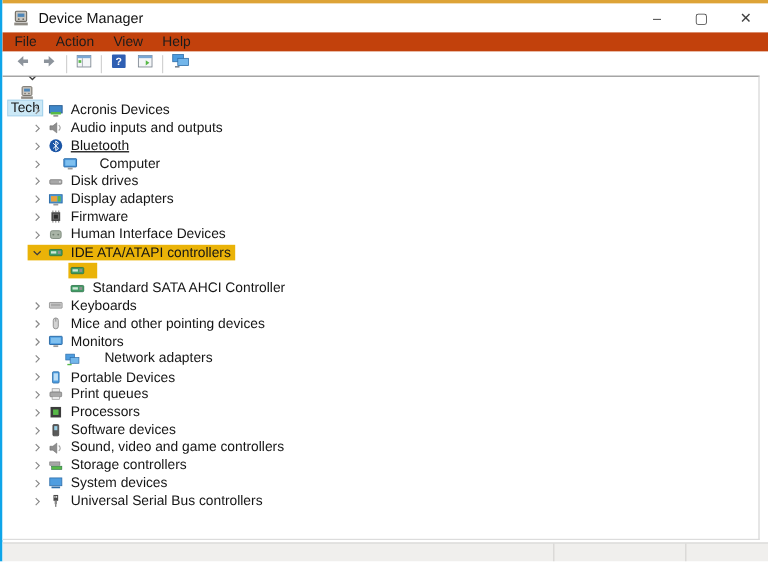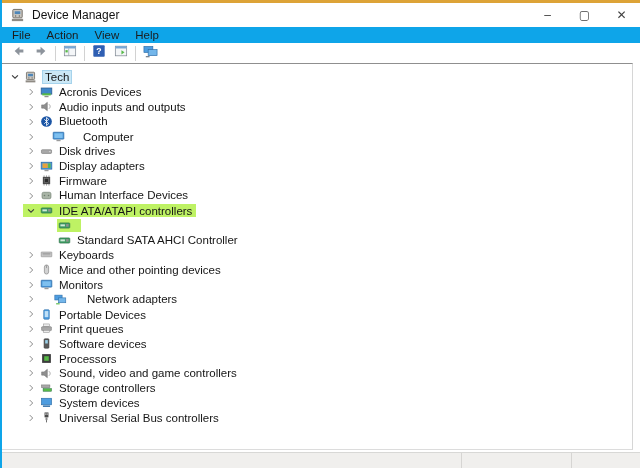--- a/index.html
+++ b/index.html
@@ -9,39 +9,39 @@
   #top-accent{position:absolute;left:0;top:0;width:100%;height:3px;background:#dda337;}
   
   #titlebar{position:absolute;left:0;top:3px;width:100%;height:24px;background:#fff;
             display:flex;align-items:center;}
   #title-icon{width:15px;height:15px;margin-left:8px;flex:0 0 auto;}
   #title-text{font-size:12px;color:#111;margin-left:7px;}
   #win-controls{position:absolute;right:0;top:0;height:24px;display:flex;}
   .win-btn{width:37px;height:24px;display:flex;align-items:center;justify-content:center;
            font-size:12px;color:#3f3f3f;cursor:default;}
   
-  #menubar{position:absolute;left:0;top:27px;width:100%;height:16px;display:flex;align-items:center;background:#0ea5e9;}
+  #menubar{position:absolute;left:0;top:27px;width:100%;height:16px;display:flex;align-items:center;background:#c2410c;}
   .menu-item{font-size:11.5px;color:#1c1c1c;padding:0 8px;}
   .menu-item:first-child{padding-left:10px;}
   
   #toolbar{position:absolute;left:0;top:43px;width:100%;height:20px;display:flex;align-items:center;background:#fff;}
   .tb-btn{width:22px;height:18px;display:flex;align-items:center;justify-content:center;}
   .tb-sep{width:1px;height:15px;background:#d2d2d2;margin:0 3px;}
   
   #content{position:absolute;left:0;top:63px;width:631px;height:387px;background:#fff;
            border-top:1px solid #8f8f8f;border-right:1px solid #d6d6d6;border-bottom:1px solid #dcdcdc;
            box-sizing:border-box;overflow:hidden;}
   #tree{padding-top:6px;}
   .row{display:flex;align-items:center;height:14.8px;white-space:nowrap;}
   .lv0{padding-left:5px;} .lv1{padding-left:21px;} .lv2{padding-left:55px;}
   .chev{width:16px;height:13px;display:flex;align-items:center;justify-content:center;flex:0 0 auto;}
   .ticon{width:15px;height:13px;margin-right:5px;display:flex;align-items:center;justify-content:center;flex:0 0 auto;}
   .tlabel{font-size:11.5px;color:#151515;}
   .sel .tlabel{background:#cbe8f6;outline:1px solid #a6d3ec;padding:0 2px;}
-  .hlwrap{display:flex;align-items:center;background:#bef264;padding:0 4px 0 0;}
+  .hlwrap{display:flex;align-items:center;background:#eab308;padding:0 4px 0 0;}
   
   #bottom-strip{position:absolute;left:0;top:452px;width:100%;height:16px;background:#f0efed;border-top:1px solid #d8d8d6;}
   .strip-sep{position:absolute;top:0;width:1px;height:100%;background:#d6d5d3;}
   #strip-sep-1{left:459px;} #strip-sep-2{left:569px;}
 </style>
 </head>
 <body>
 
 <div id="frame">
   <div id="top-accent"></div>
@@ -112,21 +112,21 @@
             <rect x="1" y="2.6" width="9.5" height="6.4" fill="#4e9de0" stroke="#2d6da8" stroke-width="0.7"></rect>
             <rect x="5.5" y="6" width="9.5" height="6.4" fill="#73b6ea" stroke="#2d6da8" stroke-width="0.7"></rect>
             <rect x="3" y="12.8" width="4" height="1.4" fill="#7a838e"></rect>
           </svg></span>
       </div>
     </div>
 
   <div id="content">
     <div id="tree">
         <div class="row lv0 sel">
-          <span style="display: flex; align-items: flex-start;">
+          <span style="display: flex; align-items: flex-end; flex-direction: column;">
             <span class="chev">
               <svg viewBox="0 0 12 12" width="10" height="10">
                 <path d="M2.5 4 6 7.5 9.5 4" fill="none" stroke="#3c3c3c" stroke-width="1.3"></path>
               </svg>
             </span>
             <span class="ticon">
               <svg viewBox="0 0 16 16" width="15" height="13">
                 <rect x="3" y="1.5" width="10" height="9" rx="1" fill="#c9c6c0" stroke="#6e6a62"></rect>
                 <rect x="5" y="3.5" width="6" height="3" fill="#4e86b8"></rect>
                 <circle cx="6" cy="8.5" r="0.8" fill="#6e6a62"></circle>
@@ -164,21 +164,21 @@
             <span class="ticon">
               <svg viewBox="0 0 16 16" width="15" height="13">
                 <path d="M2 6h3l4-3.2v10.4L5 10H2z" fill="#8f8f8f" stroke="#6a6a6a" stroke-width="0.6"></path>
                 <path d="M11 5.2c2 1.6 2 4 0 5.6" stroke="#9f9f9f" fill="none" stroke-width="1.1"></path>
               </svg>
             </span>
             <span class="tlabel">Audio inputs and outputs</span>
           </span>
         </div>
         <div class="row lv1">
-          <span style="display: flex; align-items: flex-start;">
+          <span style="display: flex; align-items: center; text-decoration: underline;">
             <span class="chev">
               <svg viewBox="0 0 12 12" width="10" height="10">
                 <path d="M4.5 2.5 8 6l-3.5 3.5" fill="none" stroke="#8a8a8a" stroke-width="1.2"></path>
               </svg>
             </span>
             <span class="ticon">
               <svg viewBox="0 0 16 16" width="15" height="13">
                 <circle cx="8" cy="8" r="6.6" fill="#1b55a5"></circle>
                 <path d="M5.2 5.2 10.8 10.6 8 13V3l2.8 2.4L5.2 10.8" stroke="#ffffff" fill="none" stroke-width="1"></path>
               </svg>
@@ -412,41 +412,41 @@
         </div>
         <div class="row lv1">
           <span style="display: flex; align-items: center;">
             <span class="chev">
               <svg viewBox="0 0 12 12" width="10" height="10">
                 <path d="M4.5 2.5 8 6l-3.5 3.5" fill="none" stroke="#8a8a8a" stroke-width="1.2"></path>
               </svg>
             </span>
             <span class="ticon">
               <svg viewBox="0 0 16 16" width="15" height="13">
+                <rect x="2.6" y="2.6" width="10.8" height="10.8" fill="#3c3c3c"></rect>
+                <rect x="5.2" y="5.2" width="5.6" height="5.6" fill="#57b947"></rect>
+              </svg>
+            </span>
+            <span class="tlabel">Processors</span>
+          </span>
+        </div>
+        <div class="row lv1">
+          <span style="display: flex; align-items: center;">
+            <span class="chev">
+              <svg viewBox="0 0 12 12" width="10" height="10">
+                <path d="M4.5 2.5 8 6l-3.5 3.5" fill="none" stroke="#8a8a8a" stroke-width="1.2"></path>
+              </svg>
+            </span>
+            <span class="ticon">
+              <svg viewBox="0 0 16 16" width="15" height="13">
                 <rect x="5" y="2.2" width="6" height="11.6" rx="1" fill="#5a5a5a" stroke="#383838" stroke-width="0.7"></rect>
                 <rect x="6.4" y="3.8" width="3.2" height="4.2" fill="#9ad0e8"></rect>
               </svg>
             </span>
             <span class="tlabel">Software devices</span>
-          </span>
-        </div>
-        <div class="row lv1">
-          <span style="display: flex; align-items: center;">
-            <span class="chev">
-              <svg viewBox="0 0 12 12" width="10" height="10">
-                <path d="M4.5 2.5 8 6l-3.5 3.5" fill="none" stroke="#8a8a8a" stroke-width="1.2"></path>
-              </svg>
-            </span>
-            <span class="ticon">
-              <svg viewBox="0 0 16 16" width="15" height="13">
-                <rect x="2.6" y="2.6" width="10.8" height="10.8" fill="#3c3c3c"></rect>
-                <rect x="5.2" y="5.2" width="5.6" height="5.6" fill="#57b947"></rect>
-              </svg>
-            </span>
-            <span class="tlabel">Processors</span>
           </span>
         </div>
         <div class="row lv1">
           <span style="display: flex; align-items: center;">
             <span class="chev">
               <svg viewBox="0 0 12 12" width="10" height="10">
                 <path d="M4.5 2.5 8 6l-3.5 3.5" fill="none" stroke="#8a8a8a" stroke-width="1.2"></path>
               </svg>
             </span>
             <span class="ticon">

